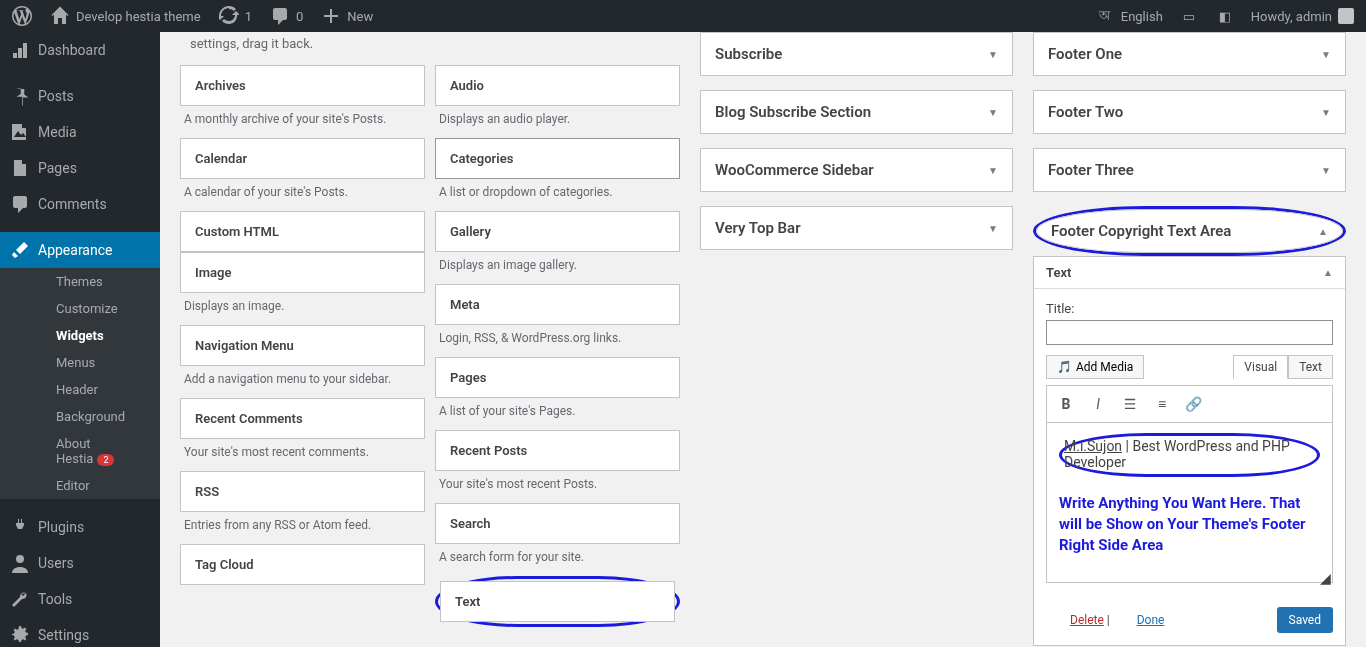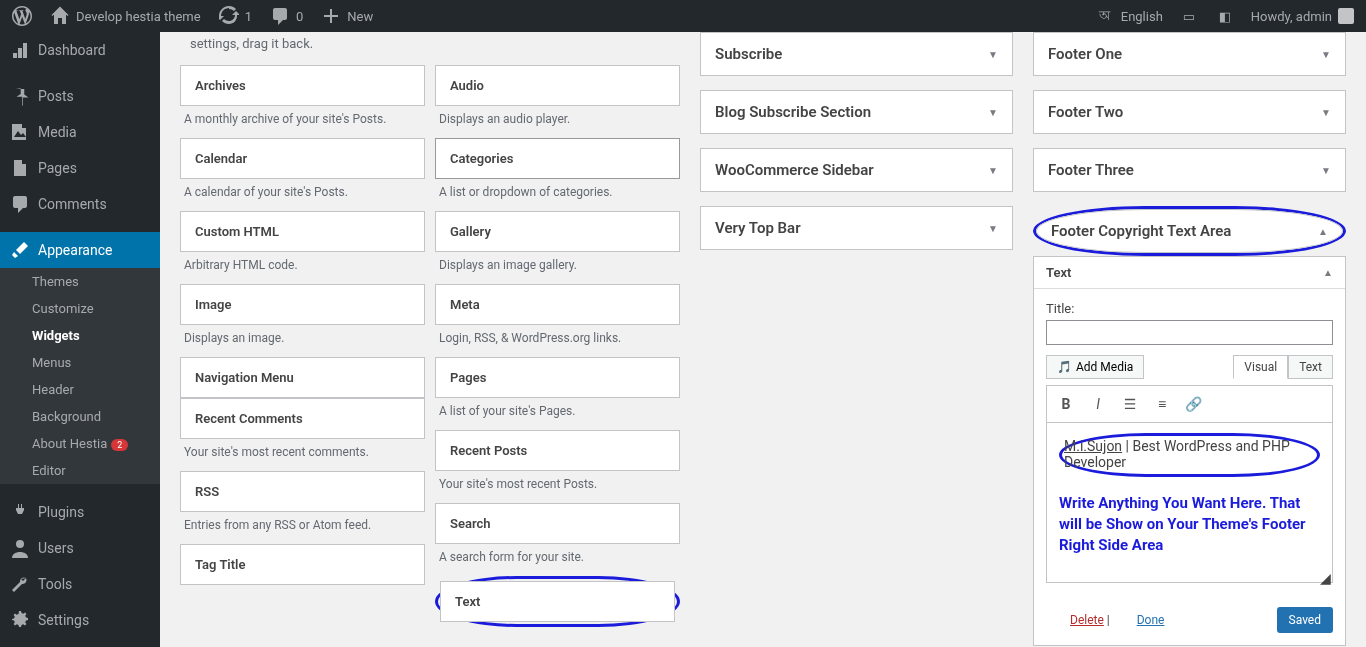--- a/index.html
+++ b/index.html
@@ -14,21 +14,21 @@
 .ab-avatar { width: 16px; height: 16px; background: #c3c4c7; border-radius: 2px; }
 
 
 .admin-menu { position: fixed; top: 32px; left: 0; bottom: 0; width: 160px; background: #23282d; overflow-y: auto; }
 .menu-item { display: flex; align-items: center; gap: 8px; padding: 8px 8px 8px 10px; color: #a7aaad; cursor: pointer; font-size: 14px; }
 .menu-item.current { background: #0073aa; color: #fff; position: relative; }
 .menu-item.current::after { content: ""; position: absolute; right: -8px; top: 50%; margin-top: -8px; border: 8px solid transparent; border-right-color: #f1f1f1; }
 .menu-icon { width: 20px; height: 20px; display: flex; align-items: center; justify-content: center; }
 .menu-icon svg { fill: currentColor; width: 20px; height: 20px; }
 .submenu { background: #32373c; }
-.submenu-item { padding: 6px 12px 6px 32px; color: #a7aaad; cursor: pointer; font-size: 13px; }
+.submenu-item { padding: 6px 12px 6px 32px; color: #a7aaad; cursor: pointer; font-size: 13px; margin-left: 24px; }
 .submenu-item.active { color: #fff; font-weight: 700; }
 .upd-badge { background: #d63638; color: #fff; border-radius: 10px; padding: 1px 6px; font-size: 9px; margin-left: 4px; }
 
 
 .content { margin-left: 160px; margin-top: 32px; padding: 0 20px 20px; display: flex; gap: 20px; }
 .avail-col { flex: 1; max-width: 500px; }
 .desc-note { color: #646970; font-size: 13px; padding: 4px 10px 14px; }
 .widget-grid { display: flex; gap: 10px; }
 .widget-col { flex: 1; }
 .widget-block { background: #fff; border: 1px solid #c3c4c7; padding: 12px 14px; margin-bottom: 0; font-size: 13px; font-weight: 600; cursor: move; }
@@ -235,29 +235,29 @@
 
   <div class="avail-col">
     <div class="desc-note">settings, drag it back.</div>
     <div class="widget-grid">
       <div class="widget-col">
         <div class="widget-block">Archives</div>
         <div class="widget-desc">A monthly archive of your site's Posts.</div>
         <div class="widget-block">Calendar</div>
         <div class="widget-desc">A calendar of your site's Posts.</div>
         <div class="widget-block">Custom HTML</div>
-        <div class="widget-desc">Arbitrary HTML code.</div>
         <div class="widget-block">Image</div>
         <div class="widget-desc">Displays an image.</div>
         <div class="widget-block">Navigation Menu</div>
+        <div class="widget-desc">Add a navigation menu to your sidebar.</div>
         <div class="widget-block">Recent Comments</div>
         <div class="widget-desc">Your site's most recent comments.</div>
         <div class="widget-block">RSS</div>
         <div class="widget-desc">Entries from any RSS or Atom feed.</div>
-        <div class="widget-block">Tag Title</div>
+        <div class="widget-block">Tag Cloud</div>
 
       </div>
       <div class="widget-col">
         <div class="widget-block">Audio</div>
         <div class="widget-desc">Displays an audio player.</div>
         <div class="widget-block" style="border-color:#999">Categories</div>
         <div class="widget-desc">A list or dropdown of categories.</div>
         <div class="widget-block">Gallery</div>
         <div class="widget-desc">Displays an image gallery.</div>
         <div class="widget-block">Meta</div>

